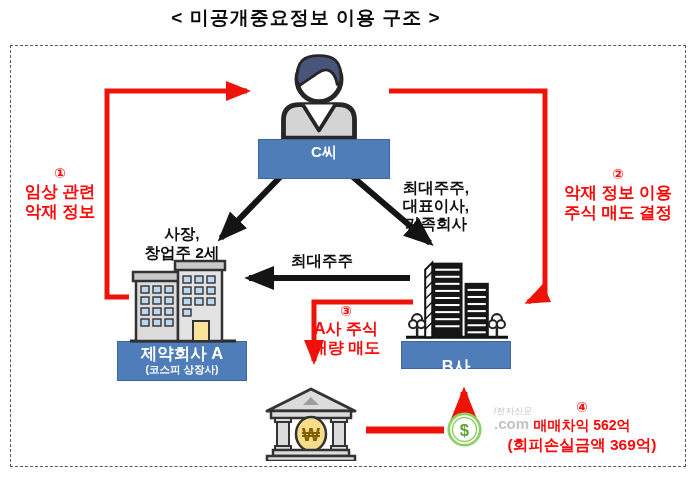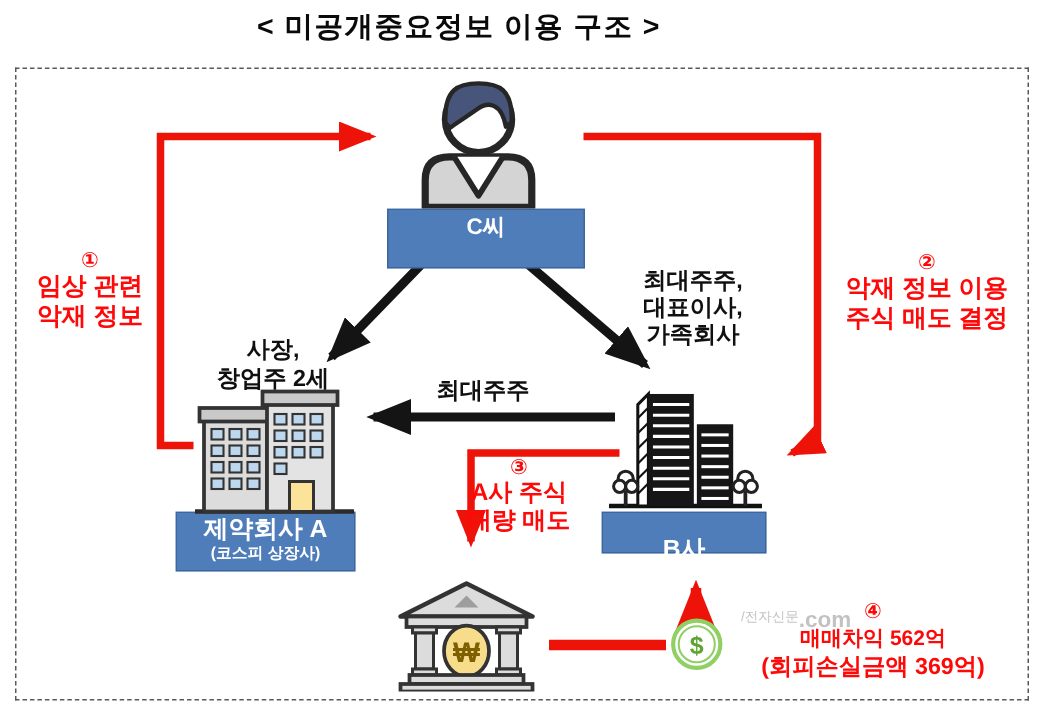--- a/index.html
+++ b/index.html
@@ -23,48 +23,48 @@
   .black-stroke{stroke:var(--ink);fill:none;stroke-width:6px;}
   .red-fill{fill:var(--arrow_red);}
   .ink-fill{fill:var(--ink);}
   .plate{
     background:var(--label_blue);color:#fff;text-align:center;
     box-shadow:inset 0 0 0 1px rgba(30,60,100,.35);
   }
   .plate .name{font-size:16.5px;font-weight:700;line-height:19px;}
   .plate .sub{font-size:10.5px;font-weight:700;line-height:12px;}
   .c-plate{left:258px;top:139px;width:132px;height:40px;font-size:15px;font-weight:700;line-height:26px;}
-  .a-plate{left:117px;top:341px;width:120px;height:40px;padding-top:3px;box-sizing:border-box;}
+  .a-plate{left:117px;top:341px;width:130px;height:40px;padding-top:3px;box-sizing:border-box;}
   .b-plate{left:401px;top:341px;width:110px;height:28px;padding-top:16px;box-sizing:border-box;}
   .note{text-align:center;}
   .note .num{font-size:14px;font-weight:700;line-height:15px;}
   .red-note{color:var(--note_red);font-weight:700;}
   .black-note{color:#101010;font-weight:700;}
   .left-note{left:12px;top:166px;width:96px;}
   .left-note .ln{font-size:16.5px;line-height:20px;}
   .right-note{left:547px;top:167px;width:142px;}
   .right-note .ln{font-size:16.5px;line-height:20px;}
   .ceo-note{left:132px;top:184px;width:100px;margin-top:40px;}
   .ceo-note .ln{font-size:15.5px;line-height:19px;}
-  .broles-note{left:412px;top:179px;width:100px;}
+  .broles-note{left:386px;top:179px;width:100px;}
   .broles-note .ln{font-size:15.5px;line-height:18px;}
   .sh-note{left:277px;top:252px;width:90px;font-size:15.5px;line-height:18px;text-align:center;}
   .sell-note{left:294px;top:304px;width:104px;}
   .sell-note .ln{font-size:16px;line-height:19px;}
   .profit-note{left:484px;top:400px;width:196px;white-space:nowrap;}
   .profit-note .ln1{font-size:14px;line-height:20px;}
   .profit-note .ln2{font-size:15.5px;line-height:19px;}
   .wm{
     left:492px;top:399px;display:flex;align-items:flex-start;opacity:.6;z-index:5;pointer-events:none;
   }
   .wm-big{
     font-size:40px;font-weight:800;font-style:italic;letter-spacing:-2px;line-height:40px;
     color:rgba(190,190,190,.25);-webkit-text-stroke:1.3px #9a9a9a;
   }
-  .wm-side{display:flex;flex-direction:row;margin-top:7px;margin-left:2px;}
+  .wm-side{display:flex;flex-direction:column;margin-top:7px;margin-left:2px;}
   .wm-press{font-size:9px;color:#9a9a9a;line-height:10px;}
   .wm-domain{font-size:15px;font-weight:700;color:#9a9a9a;line-height:16px;}
   .znote{z-index:3;}
   .icon{z-index:2;}
 </style>
 </head>
 <body>
 
 <div id="canvas">
 

